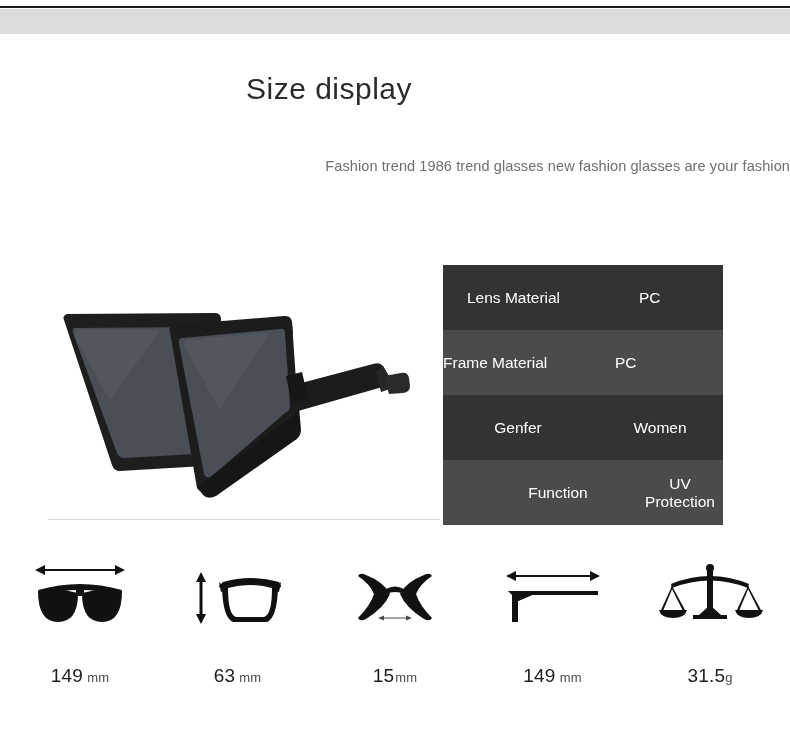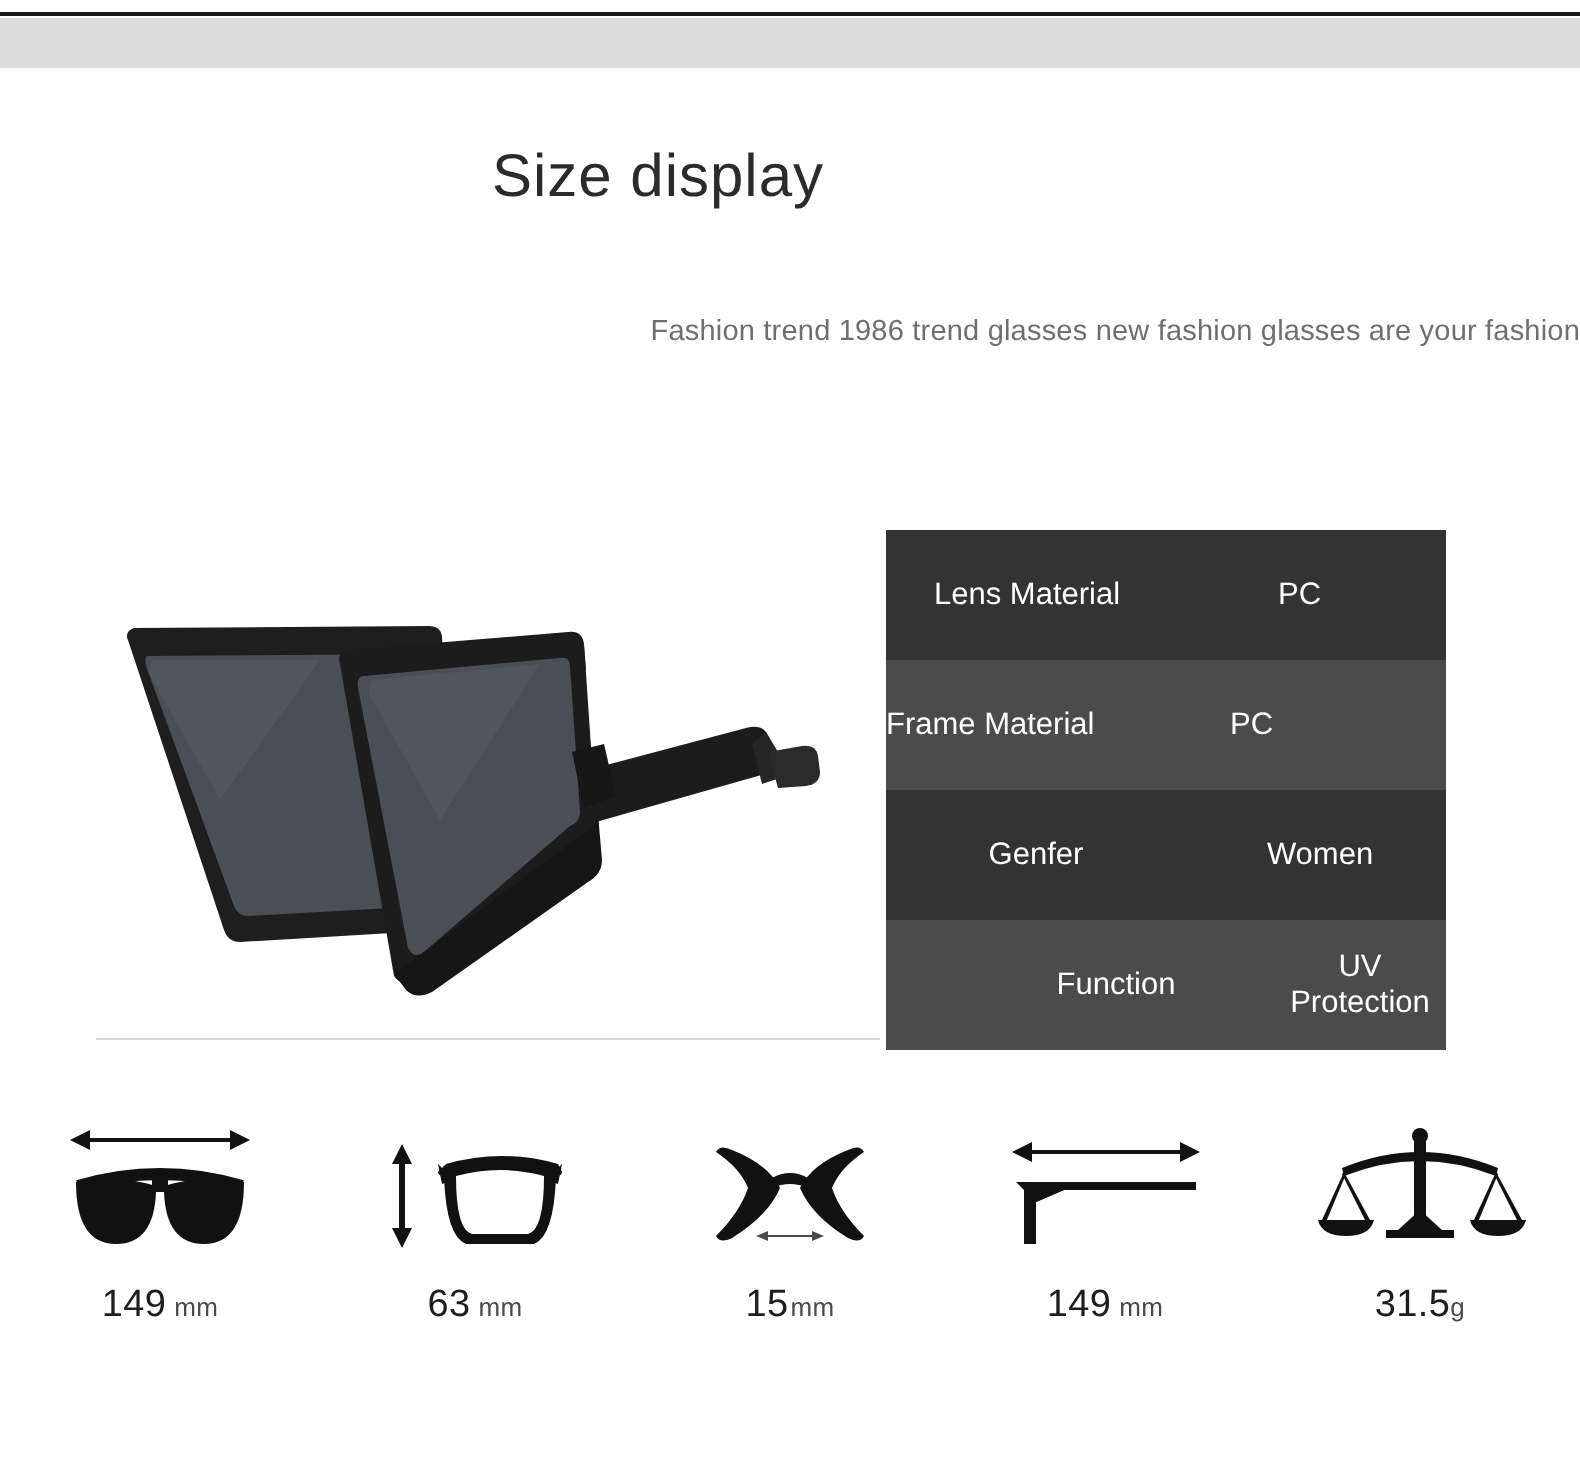--- a/index.html
+++ b/index.html
@@ -108,20 +108,21 @@
     width: 750px;
     display: flex;
     justify-content: space-between;
     align-items: flex-end;
   }
   .dim-item {
     width: 120px;
     display: flex;
     flex-direction: column;
     align-items: center;
+    gap: 23px;
   }
   .dim-icon {
     height: 66px;
     display: flex;
     align-items: flex-end;
     justify-content: center;
   }
   .dim-label {
     margin-top: 16px;
     white-space: nowrap;

